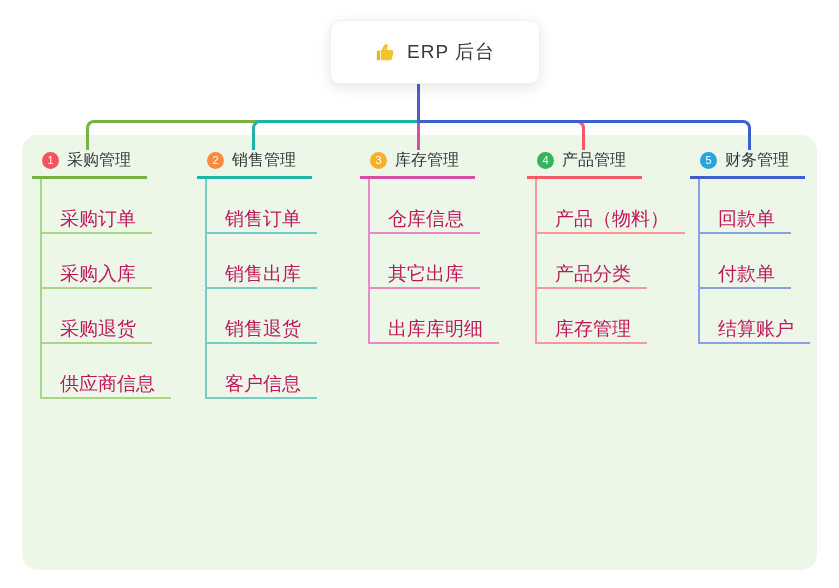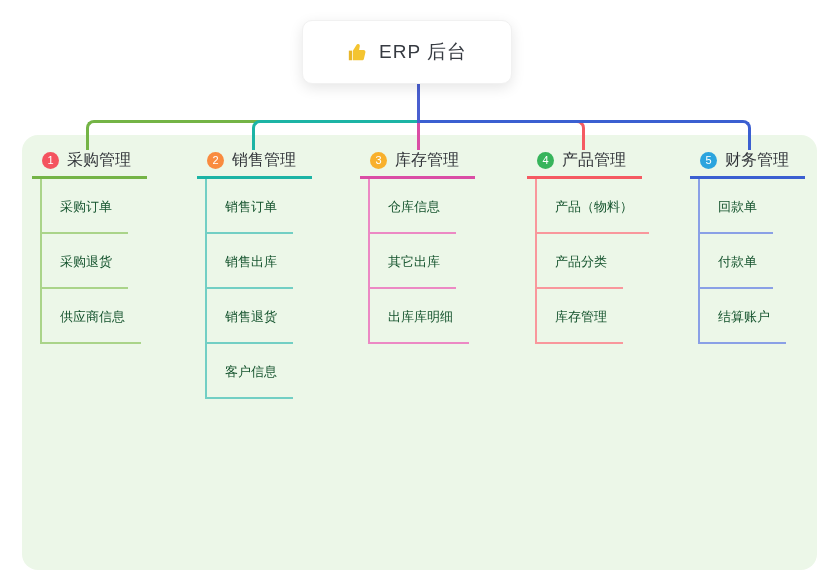--- a/index.html
+++ b/index.html
@@ -10,21 +10,21 @@
     position: relative;
     width: 839px;
     height: 588px;
     background: #ffffff;
     overflow: hidden;
   }
 
   
   .root-node {
     position: absolute;
-    left: 302px; top: 20px;
+    left: 330px; top: 20px;
     width: 210px; height: 64px;
     background: #ffffff;
     border: 1px solid #f1f1f1;
     border-radius: 10px;
     box-shadow: 0 4px 14px rgba(0,0,0,0.10);
     display: flex; align-items: center; justify-content: center;
     gap: 10px;
     z-index: 5;
   }
   .root-title { font-size: 19px; color: #363a41; letter-spacing: 1px; }
@@ -75,22 +75,22 @@
   }
   .branch-title { font-size: 16px; color: #33363b; line-height: 22px; white-space: nowrap; font-family: Liberation Serif, serif; }
 
   .children {
     margin-left: 8px;
     border-left: 2px solid var(--cl);
   }
   .child { height: 55px; display: flex; align-items: flex-end; }
   .child-label {
     display: inline-block;
-    font-size: 13px; color: #14532d;
-    padding: 0 16px 16px 18px;
+    font-size: 19px; color: #be185d;
+    padding: 0 16px 0 18px;
     border-bottom: 2px solid var(--cl);
     white-space: nowrap;
     cursor: default;
   }
 </style>
 </head>
 <body>
 
 <div class="stage">
 
@@ -116,20 +116,23 @@
   <div class="branch branch-1" style="--c: #74b446; --cl: #aad489; --badge: #f4535f;">
     <div class="branch-header">
       <span class="badge">1</span>
       <span class="branch-title">采购管理</span>
     </div>
     <div class="children">
       <div class="child">
           <span class="child-label">采购订单</span>
         </div>
       <div class="child">
+          <span class="child-label">采购入库</span>
+        </div>
+      <div class="child">
           <span class="child-label">采购退货</span>
         </div>
       <div class="child">
           <span class="child-label">供应商信息</span>
         </div>
     </div>
   </div>
 
   <div class="branch branch-2" style="--c: #1cb4a5; --cl: #72cfc4; --badge: #f98b3f;">
     <div class="branch-header">

